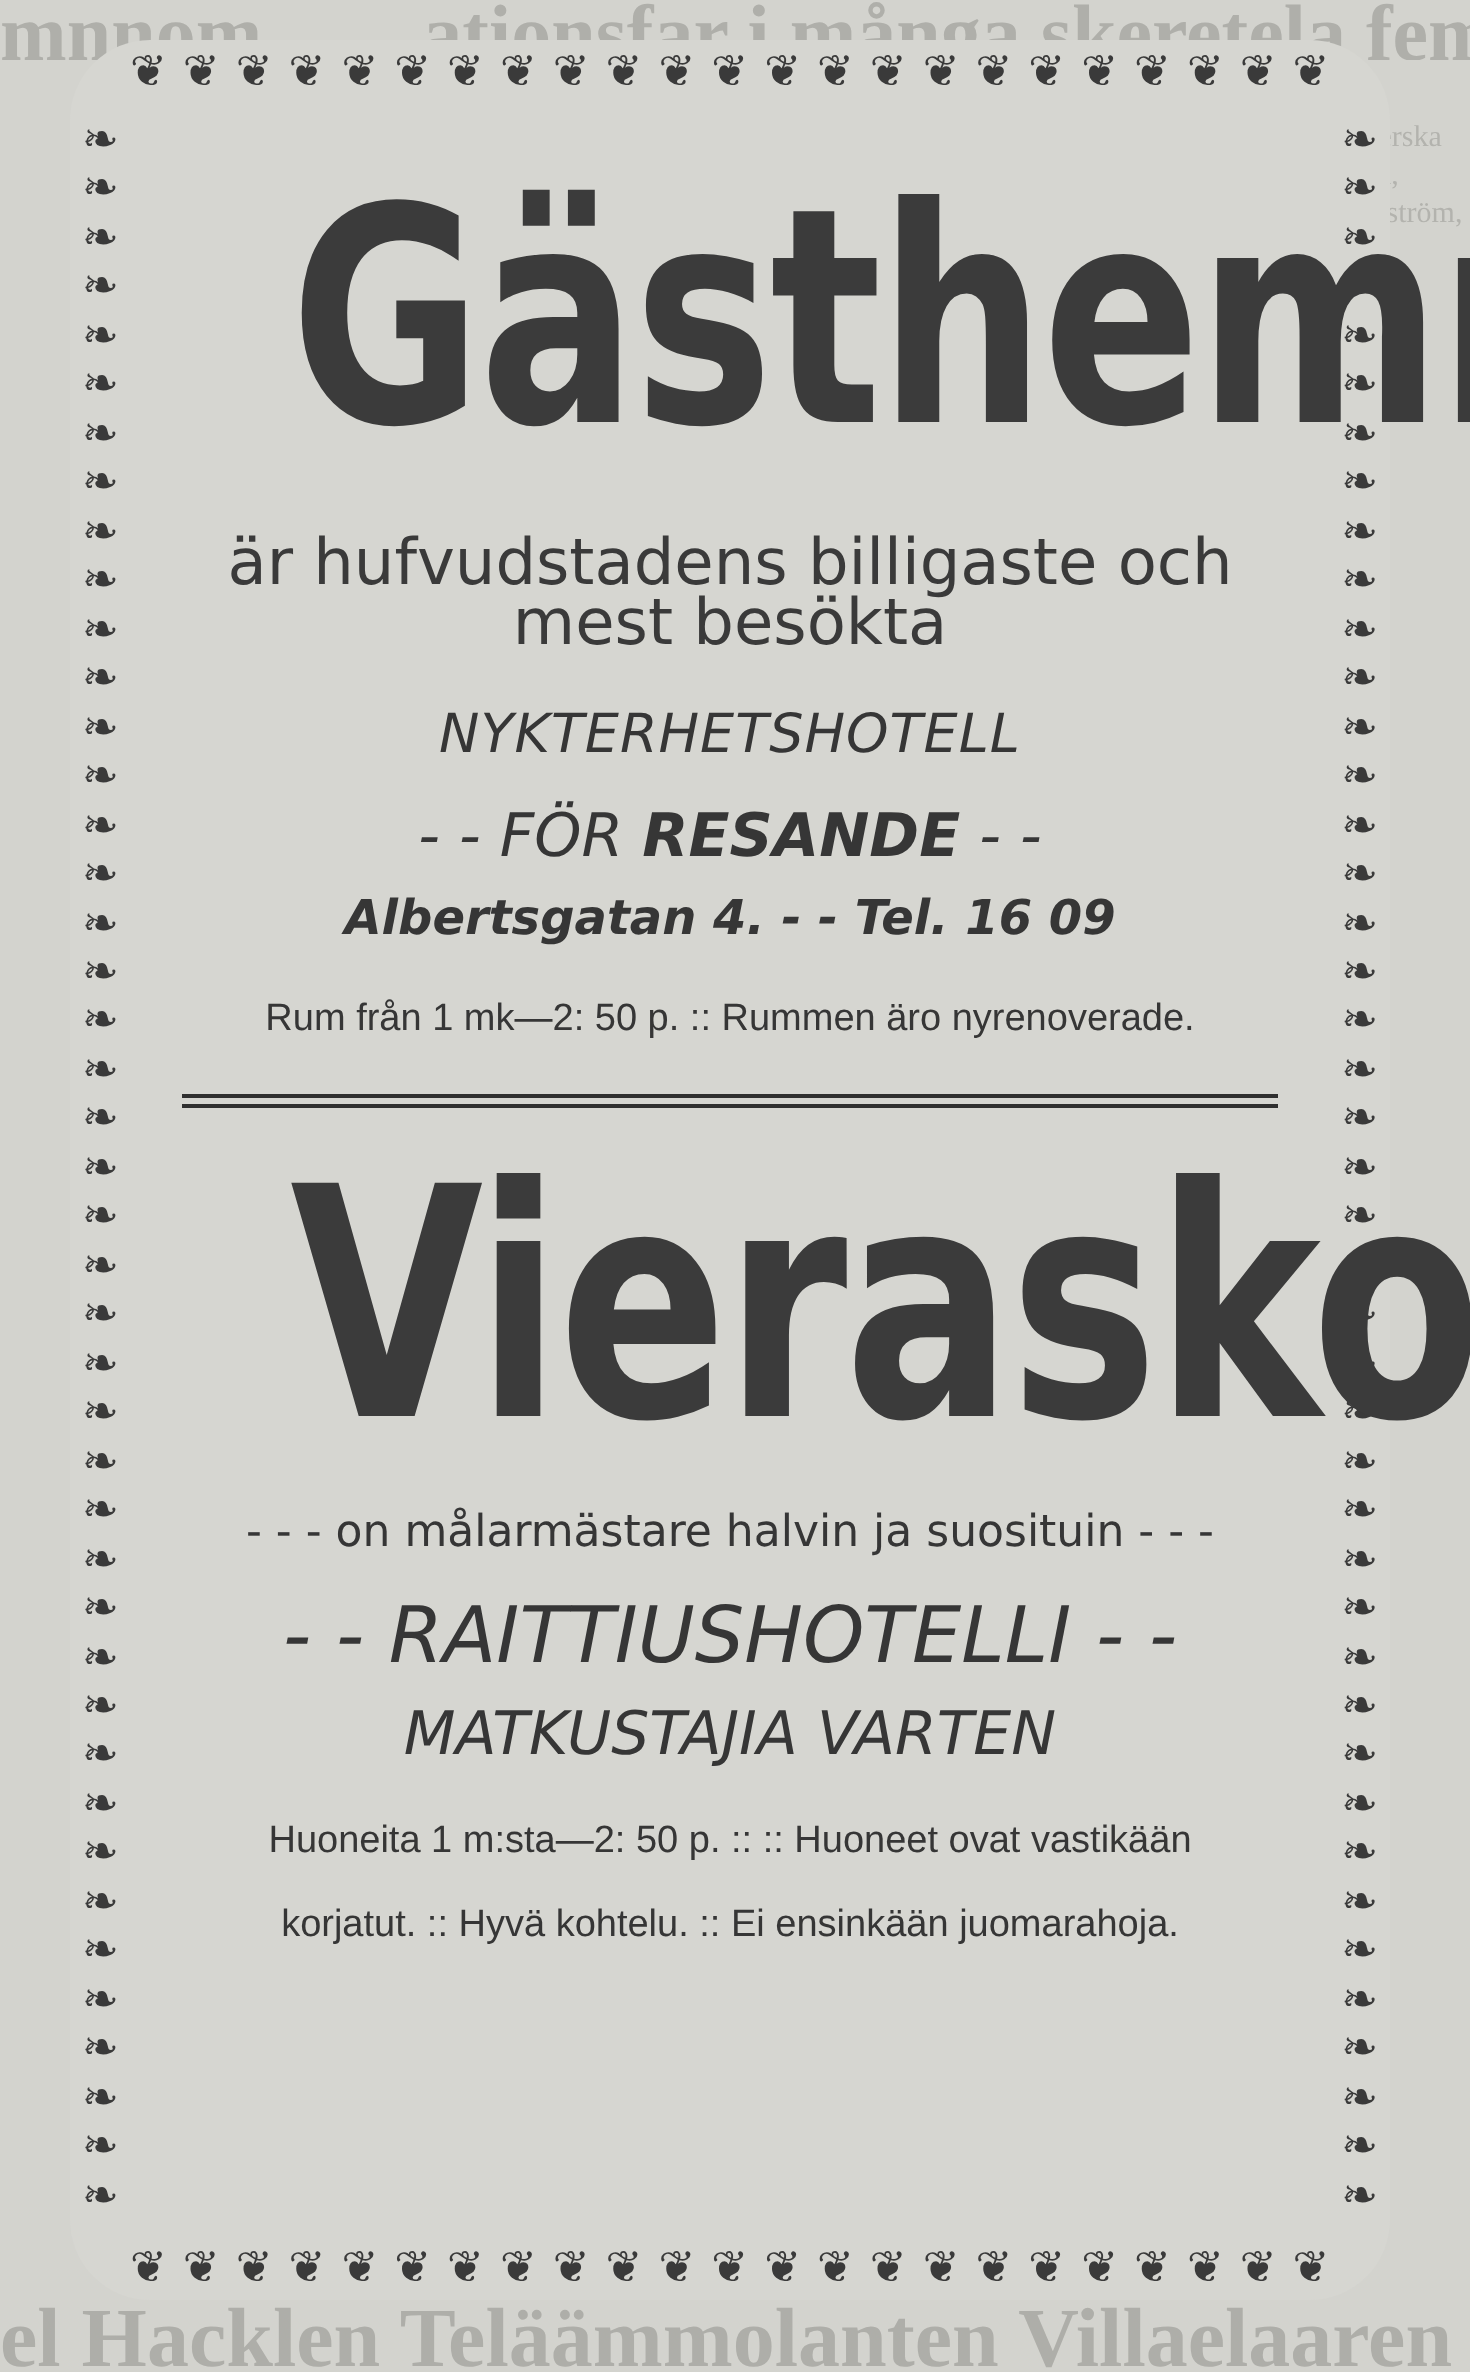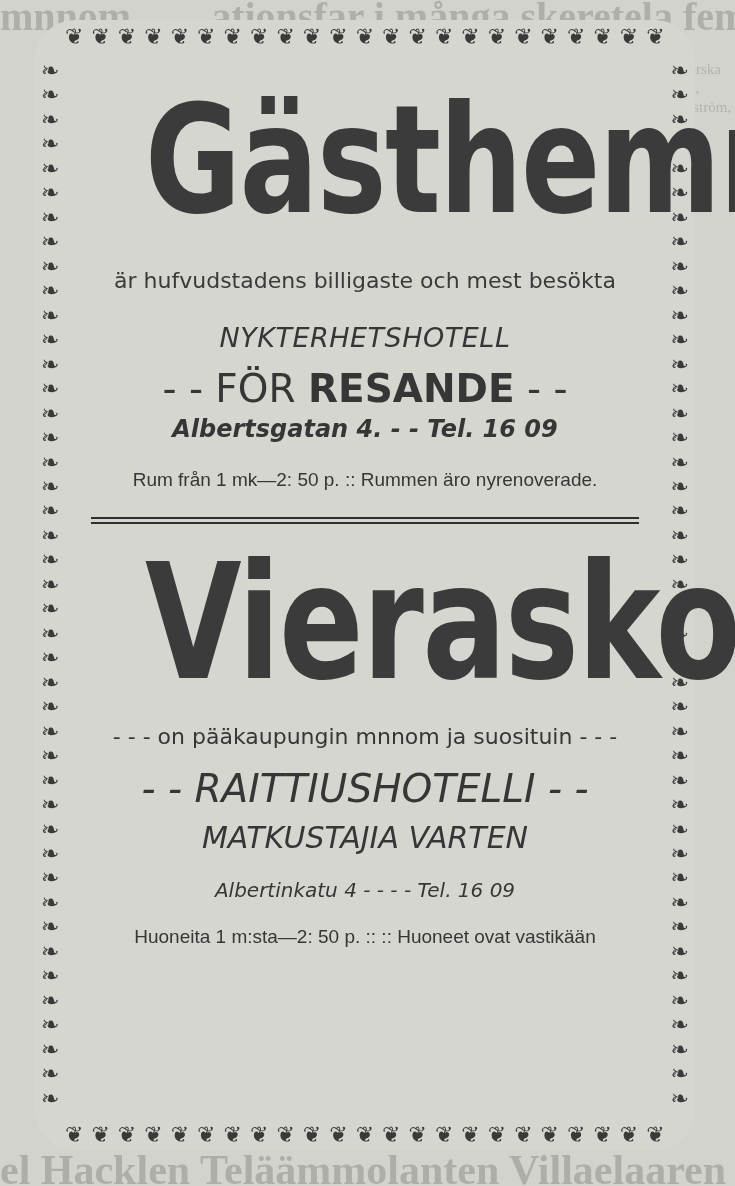--- a/index.html
+++ b/index.html
@@ -13,23 +13,23 @@
   .border-row{position:absolute;display:flex;justify-content:space-between;color:#3a3a3a;font-size:22px;line-height:22px;font-family:"DejaVu Serif",serif;}
   .border-top{left:30px;right:30px;top:6px;}
   .border-bottom{left:30px;right:30px;bottom:4px;}
   .border-col{position:absolute;top:40px;bottom:40px;display:flex;flex-direction:column;justify-content:space-between;color:#3a3a3a;font-size:22px;line-height:22px;font-family:"DejaVu Serif",serif;}
   .border-left{left:6px;}
   .border-right{right:6px;}
   .inner{position:absolute;left:48px;right:48px;top:40px;bottom:40px;text-align:center;}
   .big{font-family:"DejaVu Sans",sans-serif;font-weight:bold;color:#3b3b3b;letter-spacing:-2px;transform:scaleX(.78);transform-origin:center;white-space:nowrap;}
   .big1{font-size:150px;line-height:160px;margin-top:20px;}
   .big2{font-size:160px;line-height:170px;margin-top:14px;}
-  .sub{font-size:22px;line-height:30px;margin-top:26px;color:#3a3a3a;}
+  .sub{font-size:32px;line-height:30px;margin-top:26px;color:#3a3a3a;}
   .hotel{font-style:italic;font-size:27px;line-height:32px;margin-top:26px;letter-spacing:.5px;}
-  .res{font-size:39px;line-height:34px;margin-top:18px;}
+  .res{font-style:italic;font-size:30px;line-height:34px;margin-top:18px;}
   .res b{font-weight:bold;}
   .addr{font-style:italic;font-weight:bold;font-size:24px;line-height:24px;margin-top:11px;}
   .rules{font-family:"Liberation Sans",sans-serif;font-size:19px;line-height:22px;margin-top:28px;}
   .rules div{margin-bottom:18px;}
   .dbl{margin:26px 8px 0 8px;border-top:2px solid #2f2f2f;border-bottom:2px solid #2f2f2f;height:3px;}
   .sub2{font-size:22px;line-height:26px;margin-top:16px;}
   .raitt{font-style:italic;font-size:39px;line-height:34px;margin-top:22px;}
   .matk{font-style:italic;font-size:30px;line-height:36px;margin-top:14px;}
   .matk .light{font-weight:normal;}
   .addr2{font-style:italic;font-size:20px;line-height:24px;margin-top:22px;}
@@ -193,21 +193,21 @@
     <div class="hotel">NYKTERHETSHOTELL</div>
     <div class="res"><span>- - FÖR </span><b>RESANDE</b><span> - -</span></div>
     <div class="addr">Albertsgatan 4.  -  -  Tel. 16 09</div>
     <div class="rules">
       <div>Rum från 1 mk—2: 50 p. :: Rummen äro nyrenoverade.</div>
     </div>
 
     <div class="dbl"></div>
 
     <div class="big big2">Vieraskoti</div>
-    <div class="sub2">- - -  on pääkaupungin mnnom ja suosituin  - - -</div>
+    <div class="sub2">- - -  on målarmästare halvin ja suosituin  - - -</div>
     <div class="raitt">- - RAITTIUSHOTELLI - -</div>
     <div class="matk"><span>MATKUSTAJIA</span><span class="light"> VARTEN</span></div>
-    <div class="addr2">Albertinkatu 4  -  -  -  -  Tel. 16 09</div>
     <div class="rules2">
       <div>Huoneita 1 m:sta—2: 50 p. :: :: Huoneet ovat vastikään</div>
+      <div>korjatut. :: Hyvä kohtelu. :: Ei ensinkään juomarahoja.</div>
     </div>
   </div>
 </div>
 
 </body></html>

